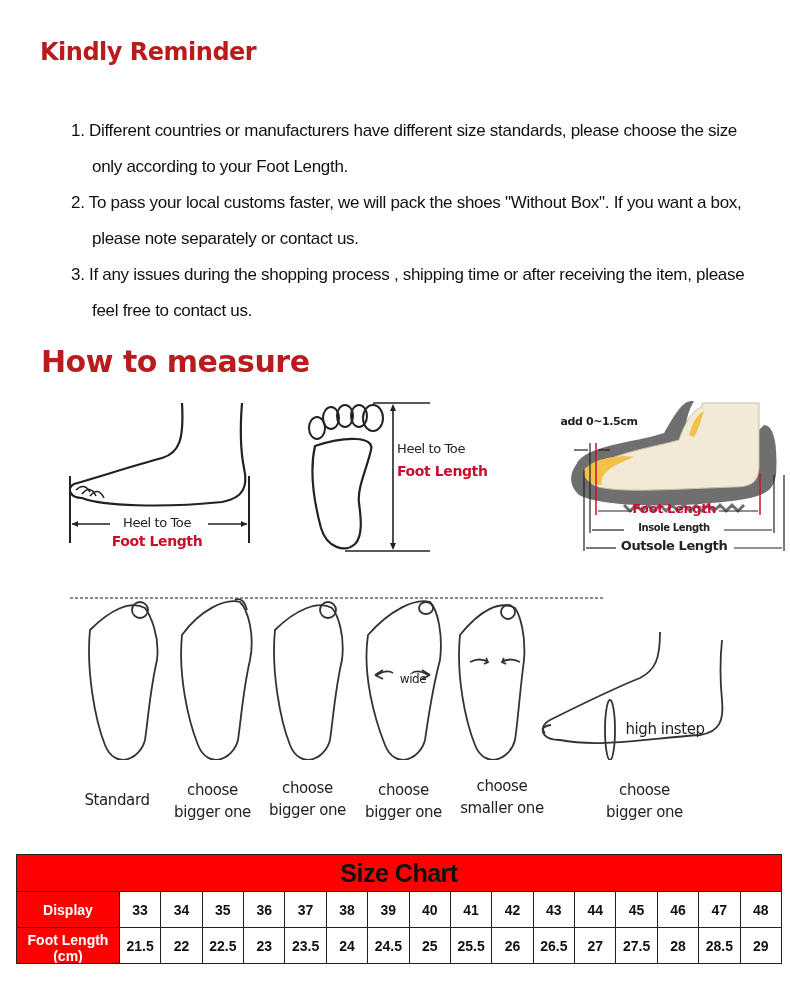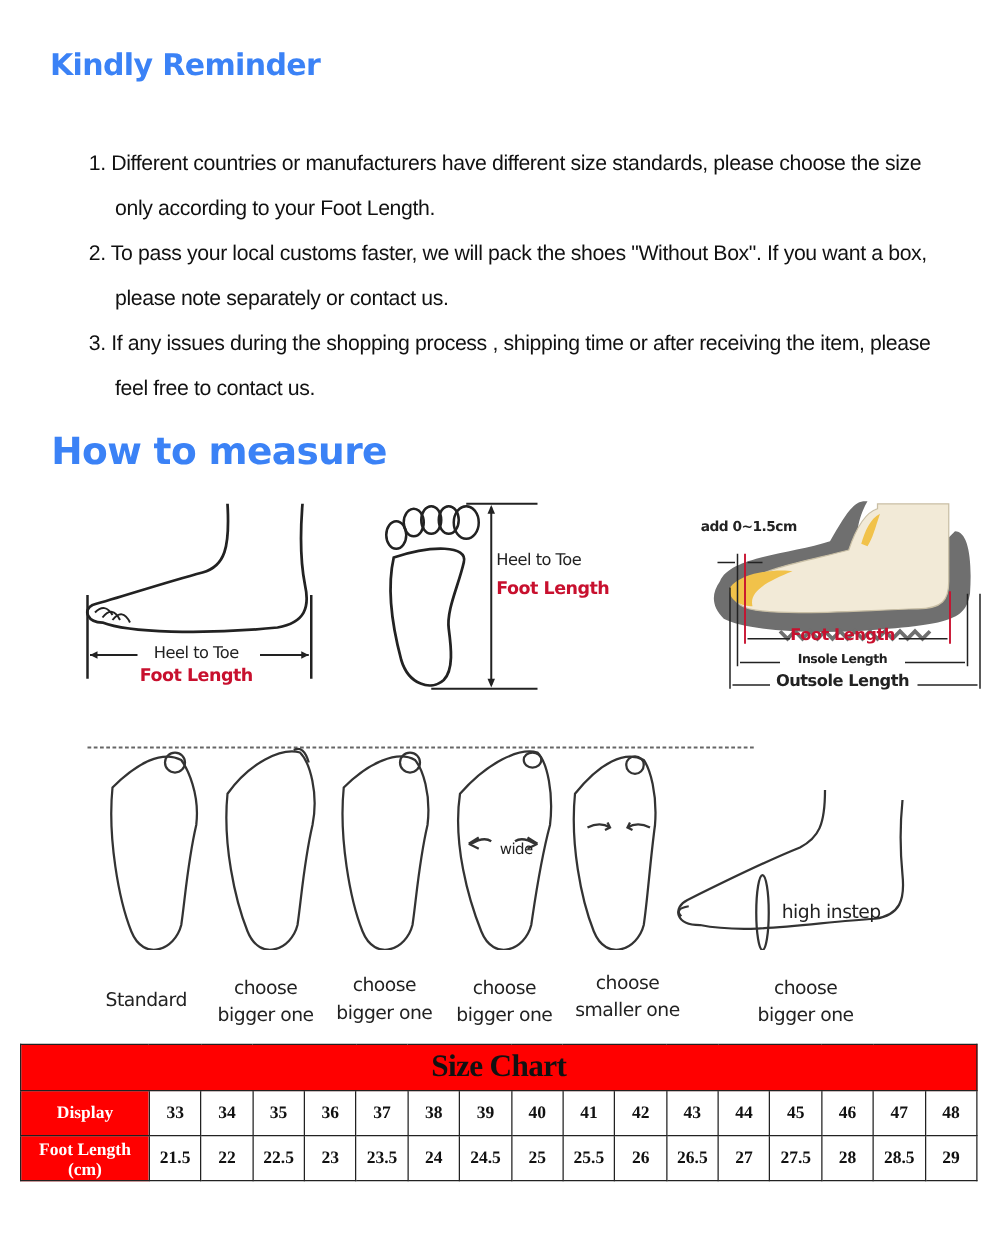--- a/index.html
+++ b/index.html
@@ -1,27 +1,27 @@
 <!DOCTYPE html>
 <html><head>
 <meta charset="utf-8">
 <style>
   html, body { margin: 0; padding: 0; background: #ffffff; }
   body { width: 790px; height: 986px; position: relative; overflow: hidden;
          font-family: "Liberation Sans", "DejaVu Sans", sans-serif; color: #111; }
-  .h-red { position: absolute; color: #3b82f6; font-weight: bold; font-family: "DejaVu Sans", sans-serif; letter-spacing: -0.5px; }
+  .h-red { position: absolute; color: #b91c1c; font-weight: bold; font-family: "DejaVu Sans", sans-serif; letter-spacing: -0.5px; }
   #kindly { left: 40px; top: 38px; font-size: 24px; }
   #howto { left: 41px; top: 344px; font-size: 30px; text-align: center; }
   .notes { position: absolute; left: 38px; top: 113px; width: 740px; font-size: 17px; line-height: 36px; }
   .notes .line { white-space: nowrap; letter-spacing: -0.3px; margin-left: 33px; }
   .notes .indent { padding-left: 21px; }
   .fig { position: absolute; }
   .cap { position: absolute; font-family: "DejaVu Sans", sans-serif; font-size: 15px; color: #222; text-align: center; line-height: 22px; letter-spacing: -0.4px; }
   
-  .size-table { position: absolute; left: 16px; top: 835px; width: 766px; border-collapse: collapse; font-family: Liberation Serif, serif; }
+  .size-table { position: absolute; left: 16px; top: 854px; width: 766px; border-collapse: collapse; font-family: Liberation Sans, sans-serif; }
   .size-table td { border: 1.5px solid #222; text-align: center; font-weight: bold; font-size: 14px; padding: 0; }
   .size-table .title-cell { background: #ff0000; height: 36px; font-size: 25px; font-weight: bold; color: #111; letter-spacing: -0.5px; }
   .size-table .label-cell { background: #ff0000; width: 101px; color: #ffffff; font-size: 14px; }
   .size-table .row-display td { height: 35px; }
   .size-table .row-foot td { height: 35px; }
   .size-table .val { background: #fff; width: 40px; }
   .foot-label { line-height: 16px; display: block; overflow: hidden; height: 34px; padding-top: 3px; box-sizing: border-box; }
 </style>
 </head>
 <body>

